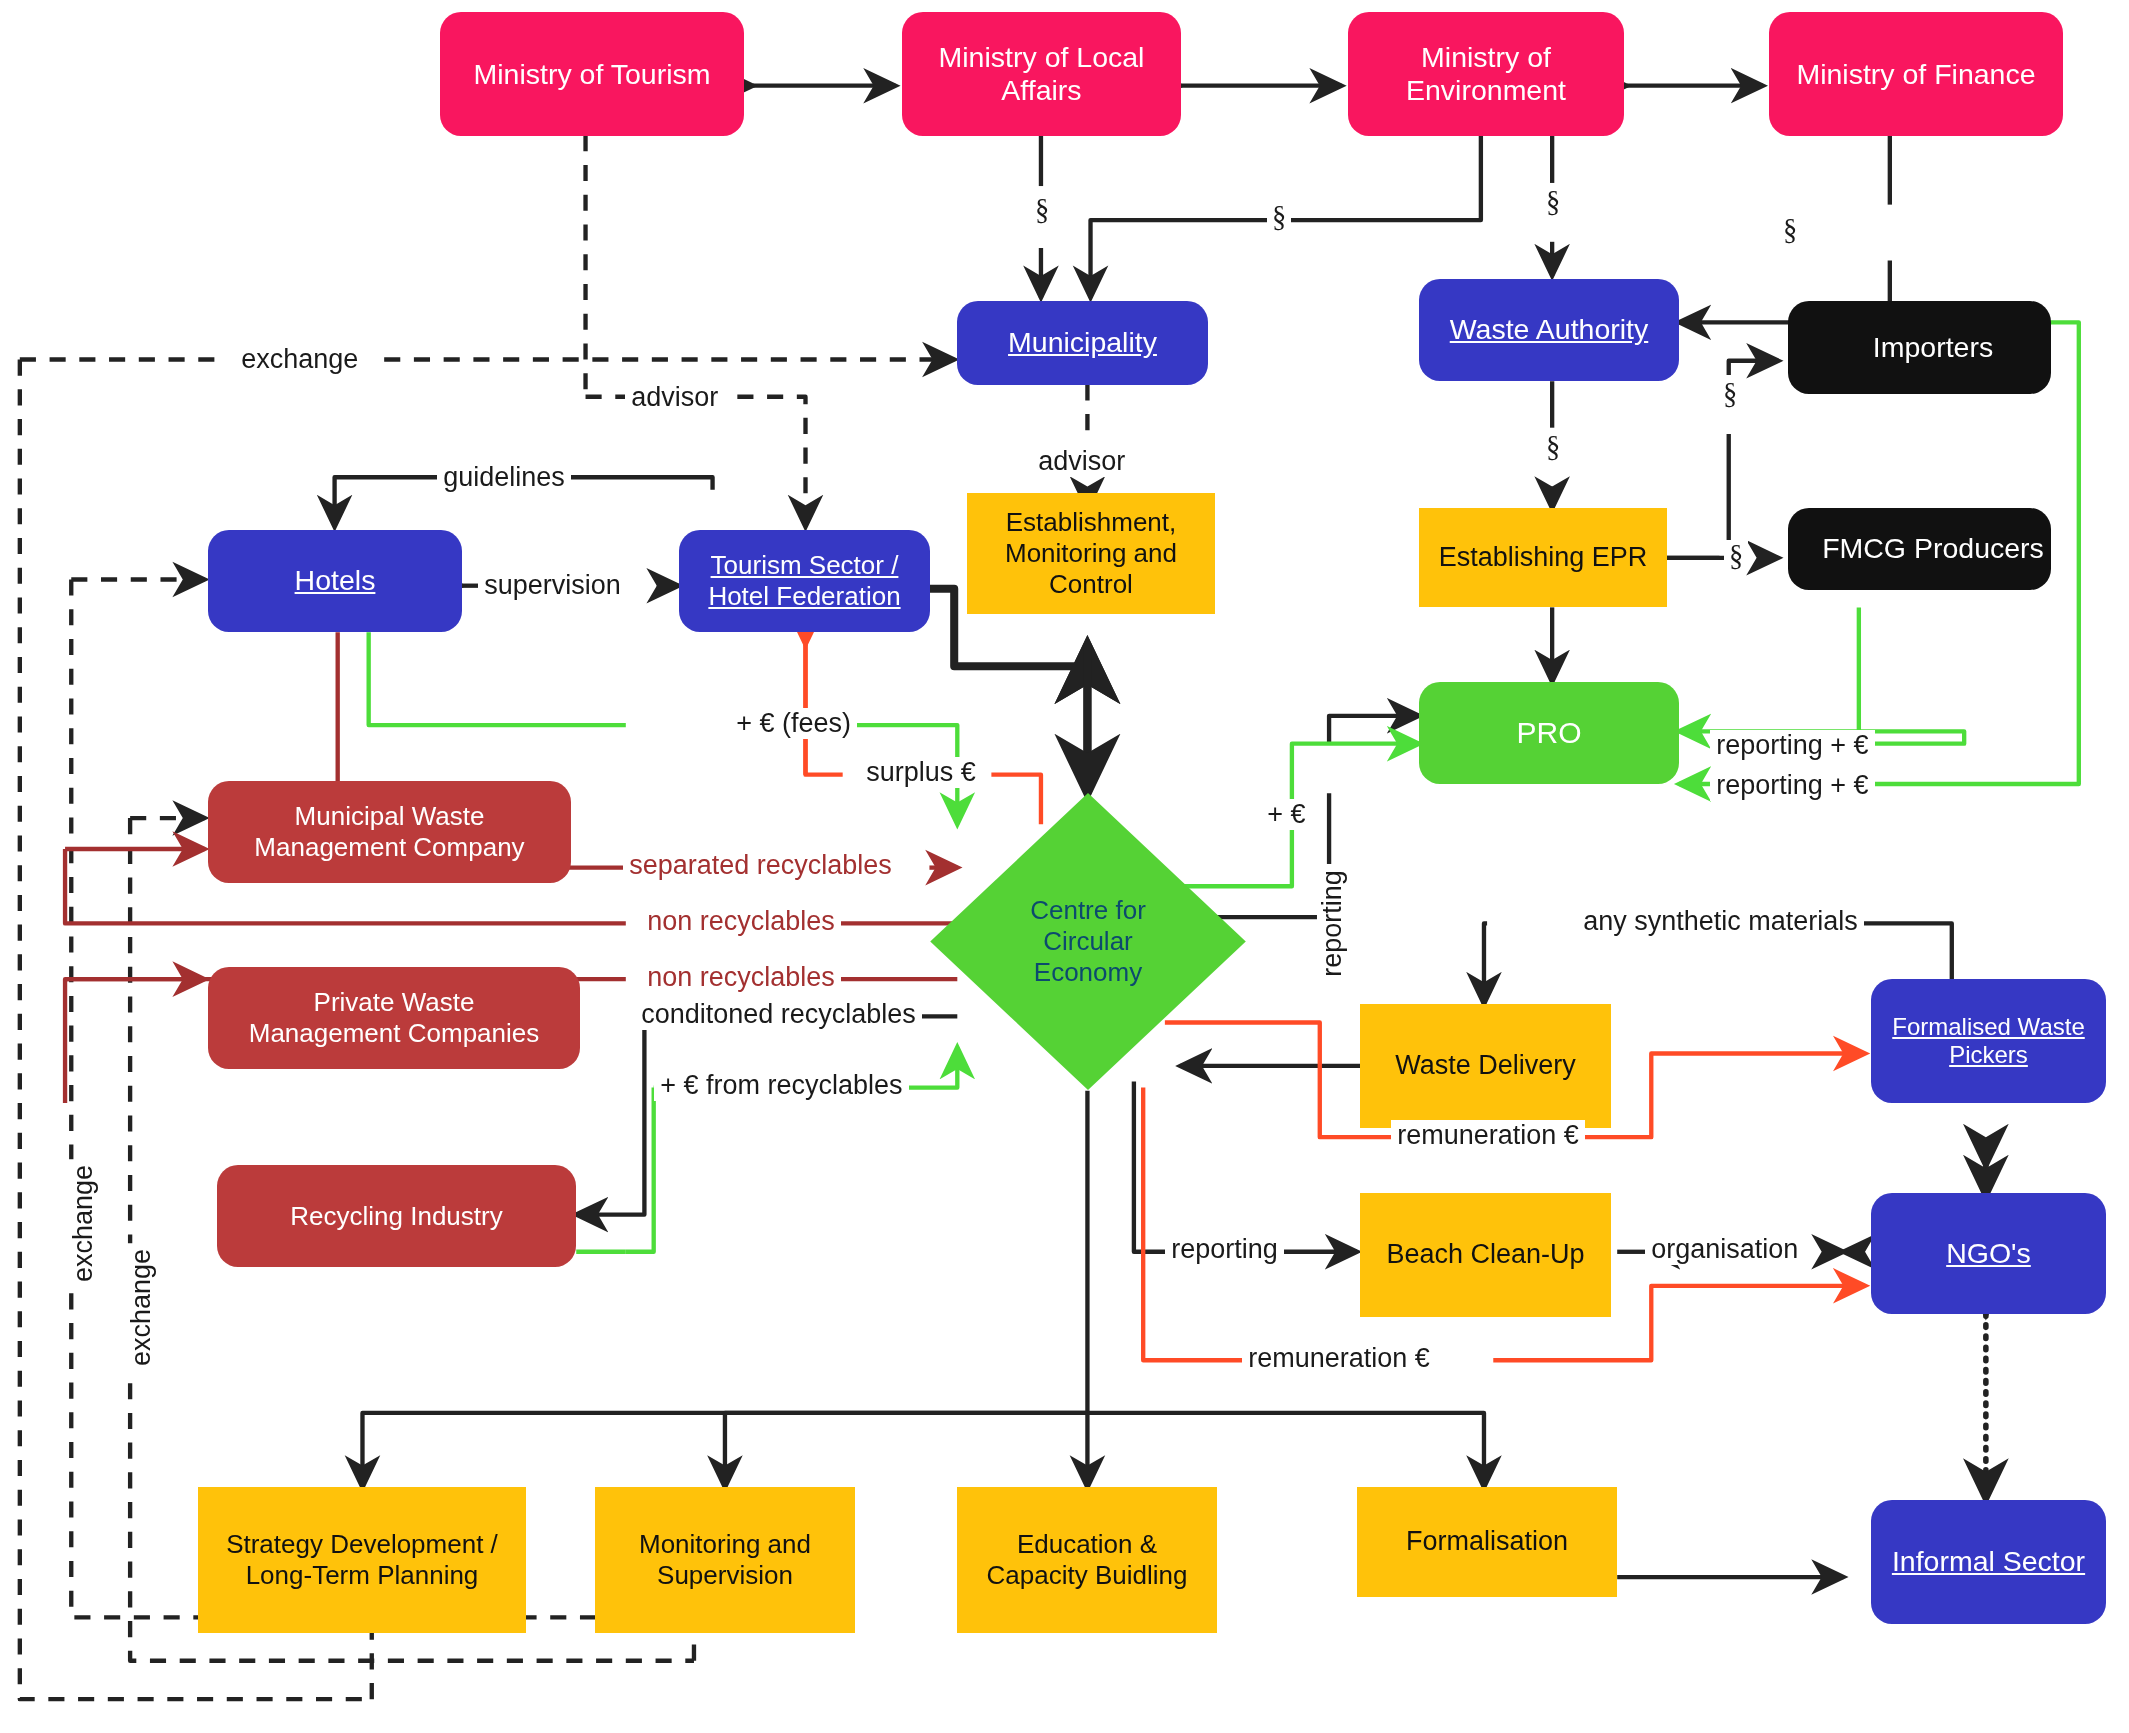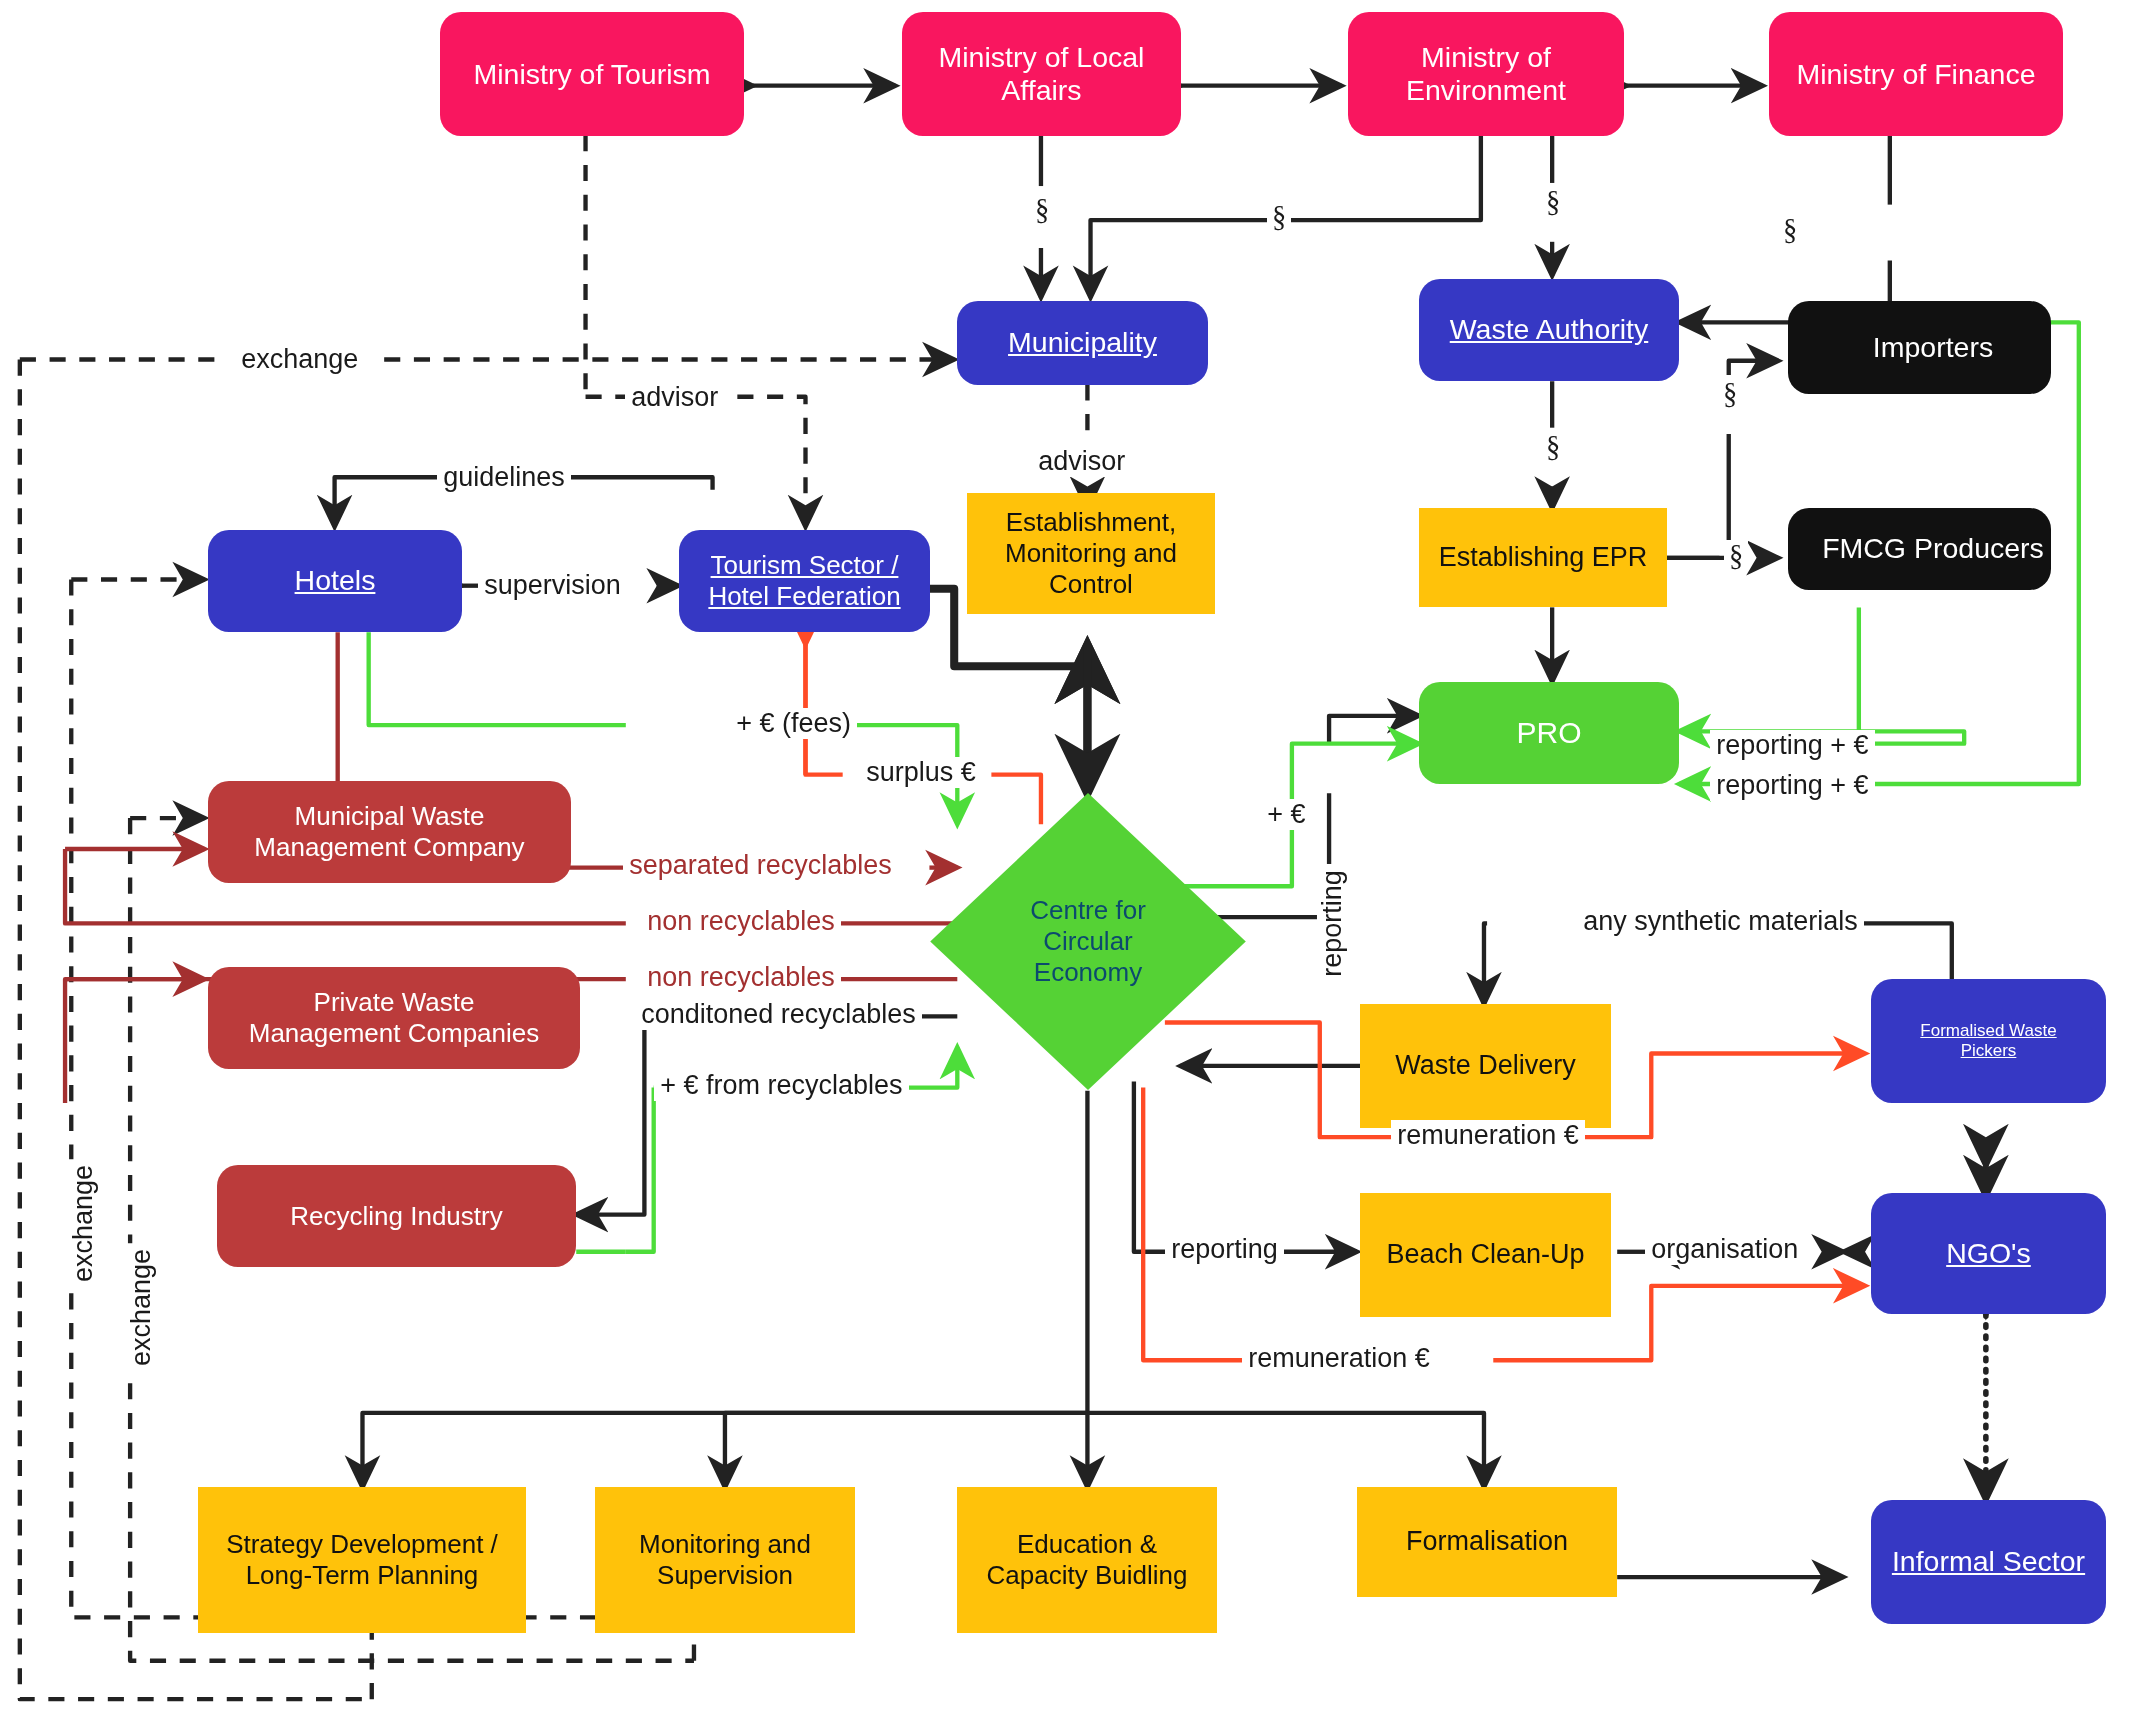--- a/index.html
+++ b/index.html
@@ -221,21 +221,21 @@
     </svg>
     <div class="diamond-label" style="font-size:26px;white-space:pre-line;">Centre for
 Circular
 Economy</div>
   </div>
 
   <div class="node sq yellow" style="left:1360px;top:1004px;width:251px;height:124px;font-size:27px;">Waste Delivery</div>
 
   <div class="node sq yellow" style="left:1360px;top:1193px;width:251px;height:124px;font-size:27px;">Beach Clean-Up</div>
 
-  <div class="node rnd blue" style="left:1871px;top:979px;width:235px;height:124px;font-size:17px;white-space:pre-line;">Formalised Waste
+  <div class="node rnd blue" style="left:1871px;top:979px;width:235px;height:124px;font-size:24px;white-space:pre-line;">Formalised Waste
 Pickers</div>
 
   <div class="node rnd blue" style="left:1871px;top:1193px;width:235px;height:121px;font-size:28.5px;">NGO's</div>
 
   <div class="node rnd blue" style="left:1871px;top:1500px;width:235px;height:124px;font-size:28.5px;">Informal Sector</div>
 
   <div class="node sq yellow" style="left:198px;top:1487px;width:328px;height:146px;font-size:26px;white-space:pre-line;">Strategy Development /
 Long-Term Planning</div>
 
   <div class="node sq yellow" style="left:595px;top:1487px;width:260px;height:146px;font-size:26px;white-space:pre-line;">Monitoring and

